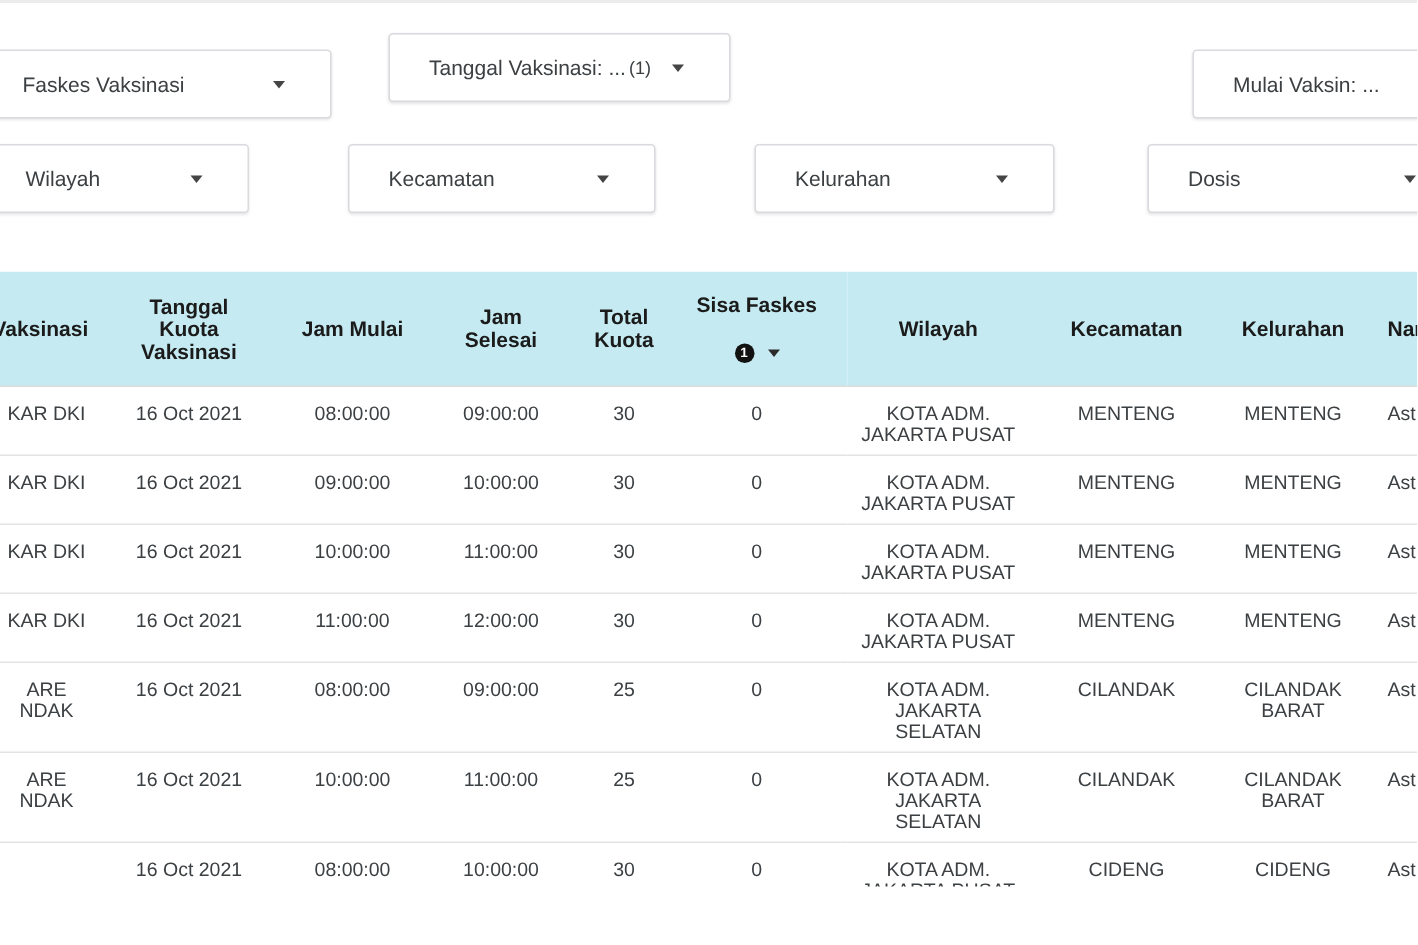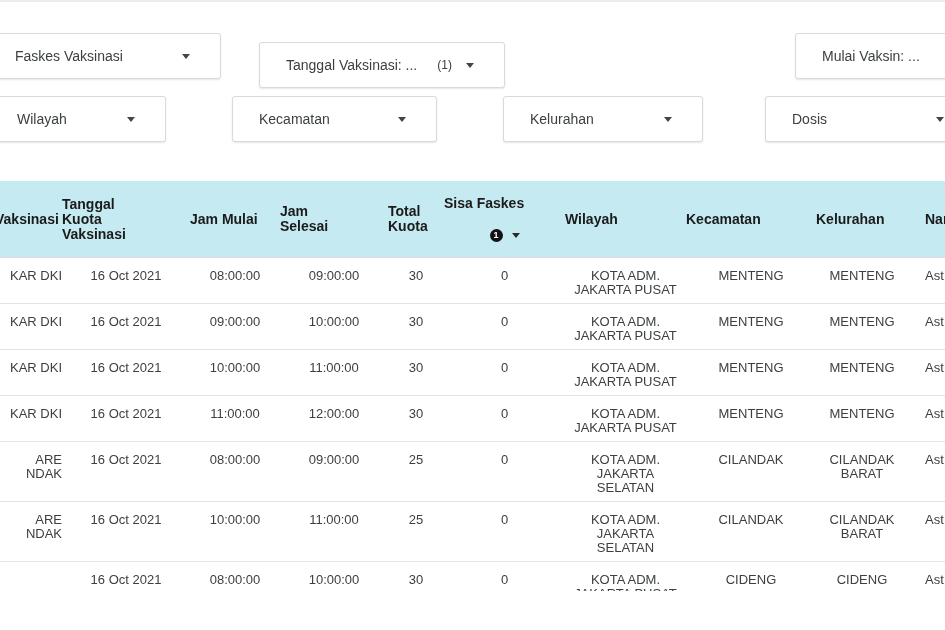--- a/index.html
+++ b/index.html
@@ -20,35 +20,35 @@
     font-size:14px; color:#3c4043; cursor:pointer; white-space:nowrap;
   }
   .fbox .tail { margin-left:auto; display:flex; align-items:center; gap:14px; }
   .fcount { font-size:12px; color:#3c4043; }
   .caret {
     width:0; height:0;
     border-left:4px solid transparent; border-right:4px solid transparent;
     border-top:5px solid #454545;
   }
   .f-lokasi    { left:-12px; top:33px; width:233px; }
-  .f-tanggal   { left:259px; top:42px; width:246px; }
+  .f-tanggal   { left:259px; top:22px; width:228px; }
   .f-faskes    { left:540px; top:33px; width:218px; }
   .f-vaksin    { left:795px; top:33px; width:200px; }
   .f-wilayah   { left:-10px; top:96px; width:176px; }
   .f-kecamatan { left:232px; top:96px; width:205px; }
   .f-kelurahan { left:503px; top:96px; width:200px; }
   .f-dosis     { left:765px; top:96px; width:210px; }
 
   
   .tablewrap { position:absolute; top:181px; left:0; width:945px; height:410px; overflow:hidden; }
   table { border-collapse:collapse; table-layout:fixed; width:1028px; }
   thead th {
     height:57px; background:#c5eaf1;
     font-size:14px; font-weight:bold; color:#1b1b1b;
-    vertical-align:middle; text-align:left;
+    vertical-align:middle; text-align:center;
     line-height:15px; white-space:pre-line; padding:0;
     border-bottom:1px solid #dcdcdc; cursor:pointer;
   }
   th.c0 { text-align:left; text-indent:-5px; }
   th.c9 { text-align:left; padding-left:17px; }
   .sortrow { display:flex; align-items:center; justify-content:center; gap:9px; margin-top:3px; }
   .badge {
     display:inline-flex; width:13px; height:13px; border-radius:50%;
     background:#121212; color:#fff; font-size:9px; font-weight:bold;
     align-items:center; justify-content:center; text-indent:0;
@@ -56,21 +56,21 @@
   .sortcaret {
     width:0; height:0;
     border-left:4px solid transparent; border-right:4px solid transparent;
     border-top:5px solid #2a2a2a;
   }
   tbody td {
     font-size:13px; color:#3c4043; text-align:center; vertical-align:top;
     padding:11px 4px 0 4px; line-height:14px; white-space:pre-line;
     border-bottom:1px solid #e3e3e3;
   }
-  tbody td.c0 { text-align:right; padding-left:0; padding-right:0; }
+  tbody td.c0 { text-align:center; padding-left:0; padding-right:0; }
   tbody td.c9 { text-align:left; padding-left:17px; padding-right:0; }
   tbody tr { height:46px; }
   tbody tr:nth-child(5), tbody tr:nth-child(6) { height:60px; }
   tbody tr:nth-child(7) { height:44px; }
   tbody tr:last-child td { border-bottom:2px solid #d2d2d2; }
 </style>
 </head>
 <body>
 
 <div class="canvas">

